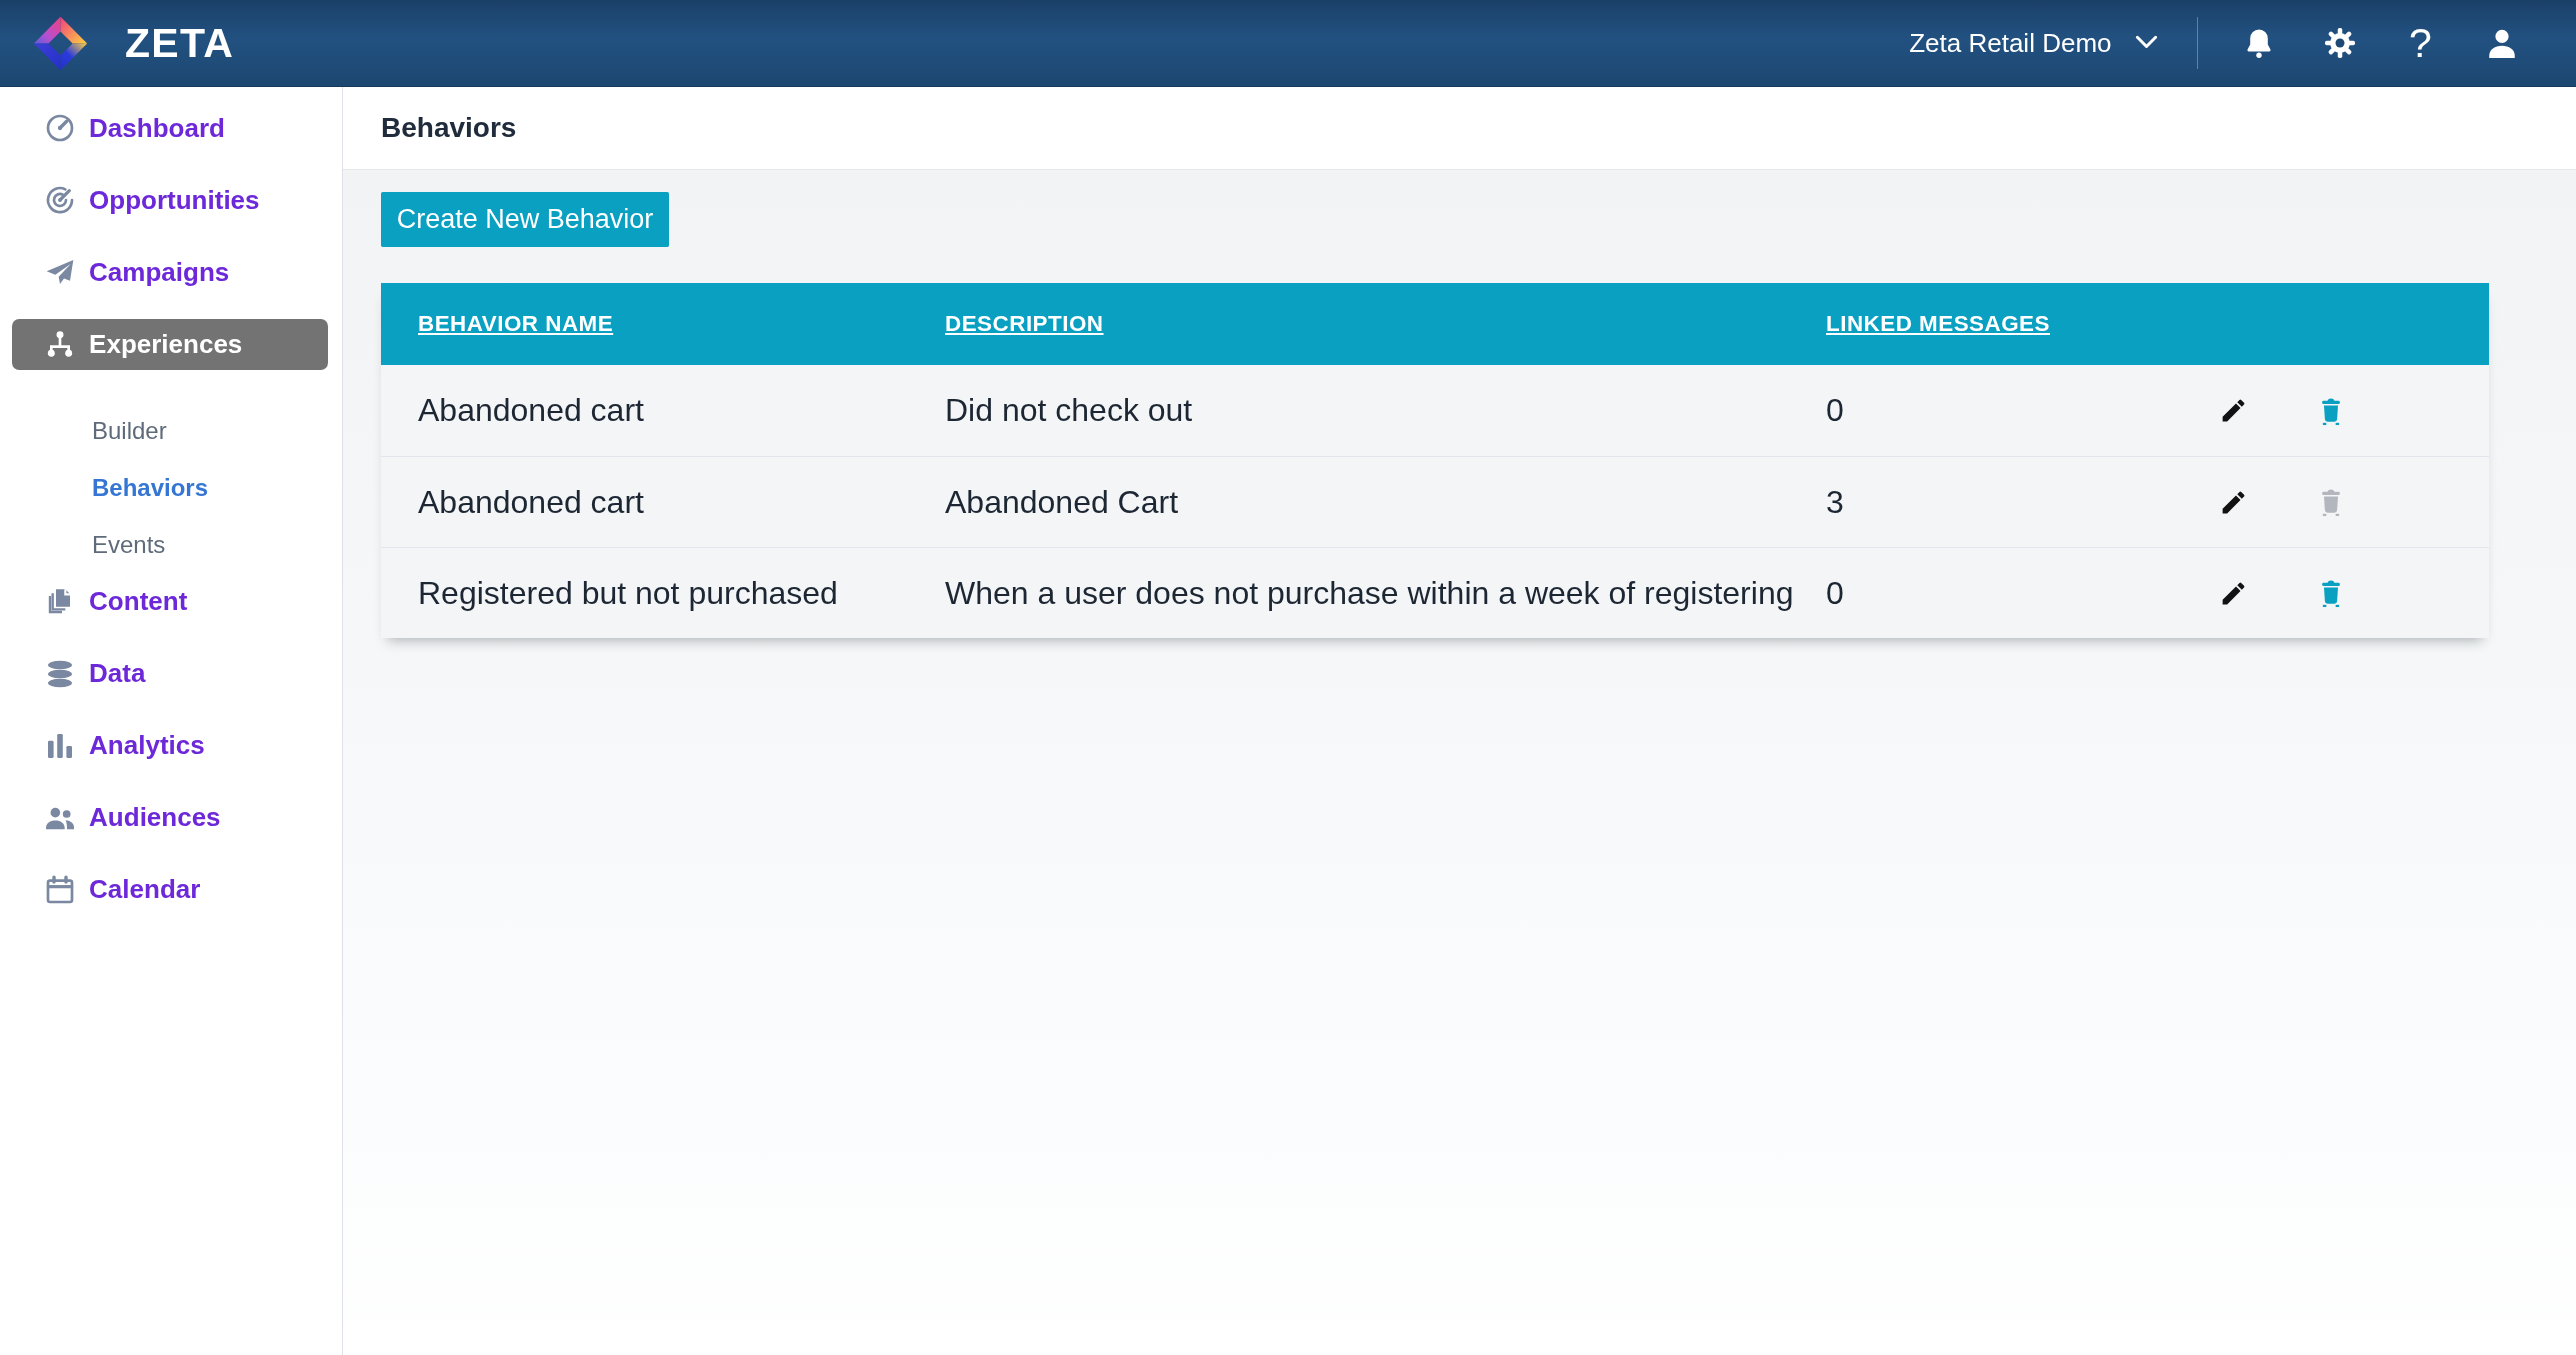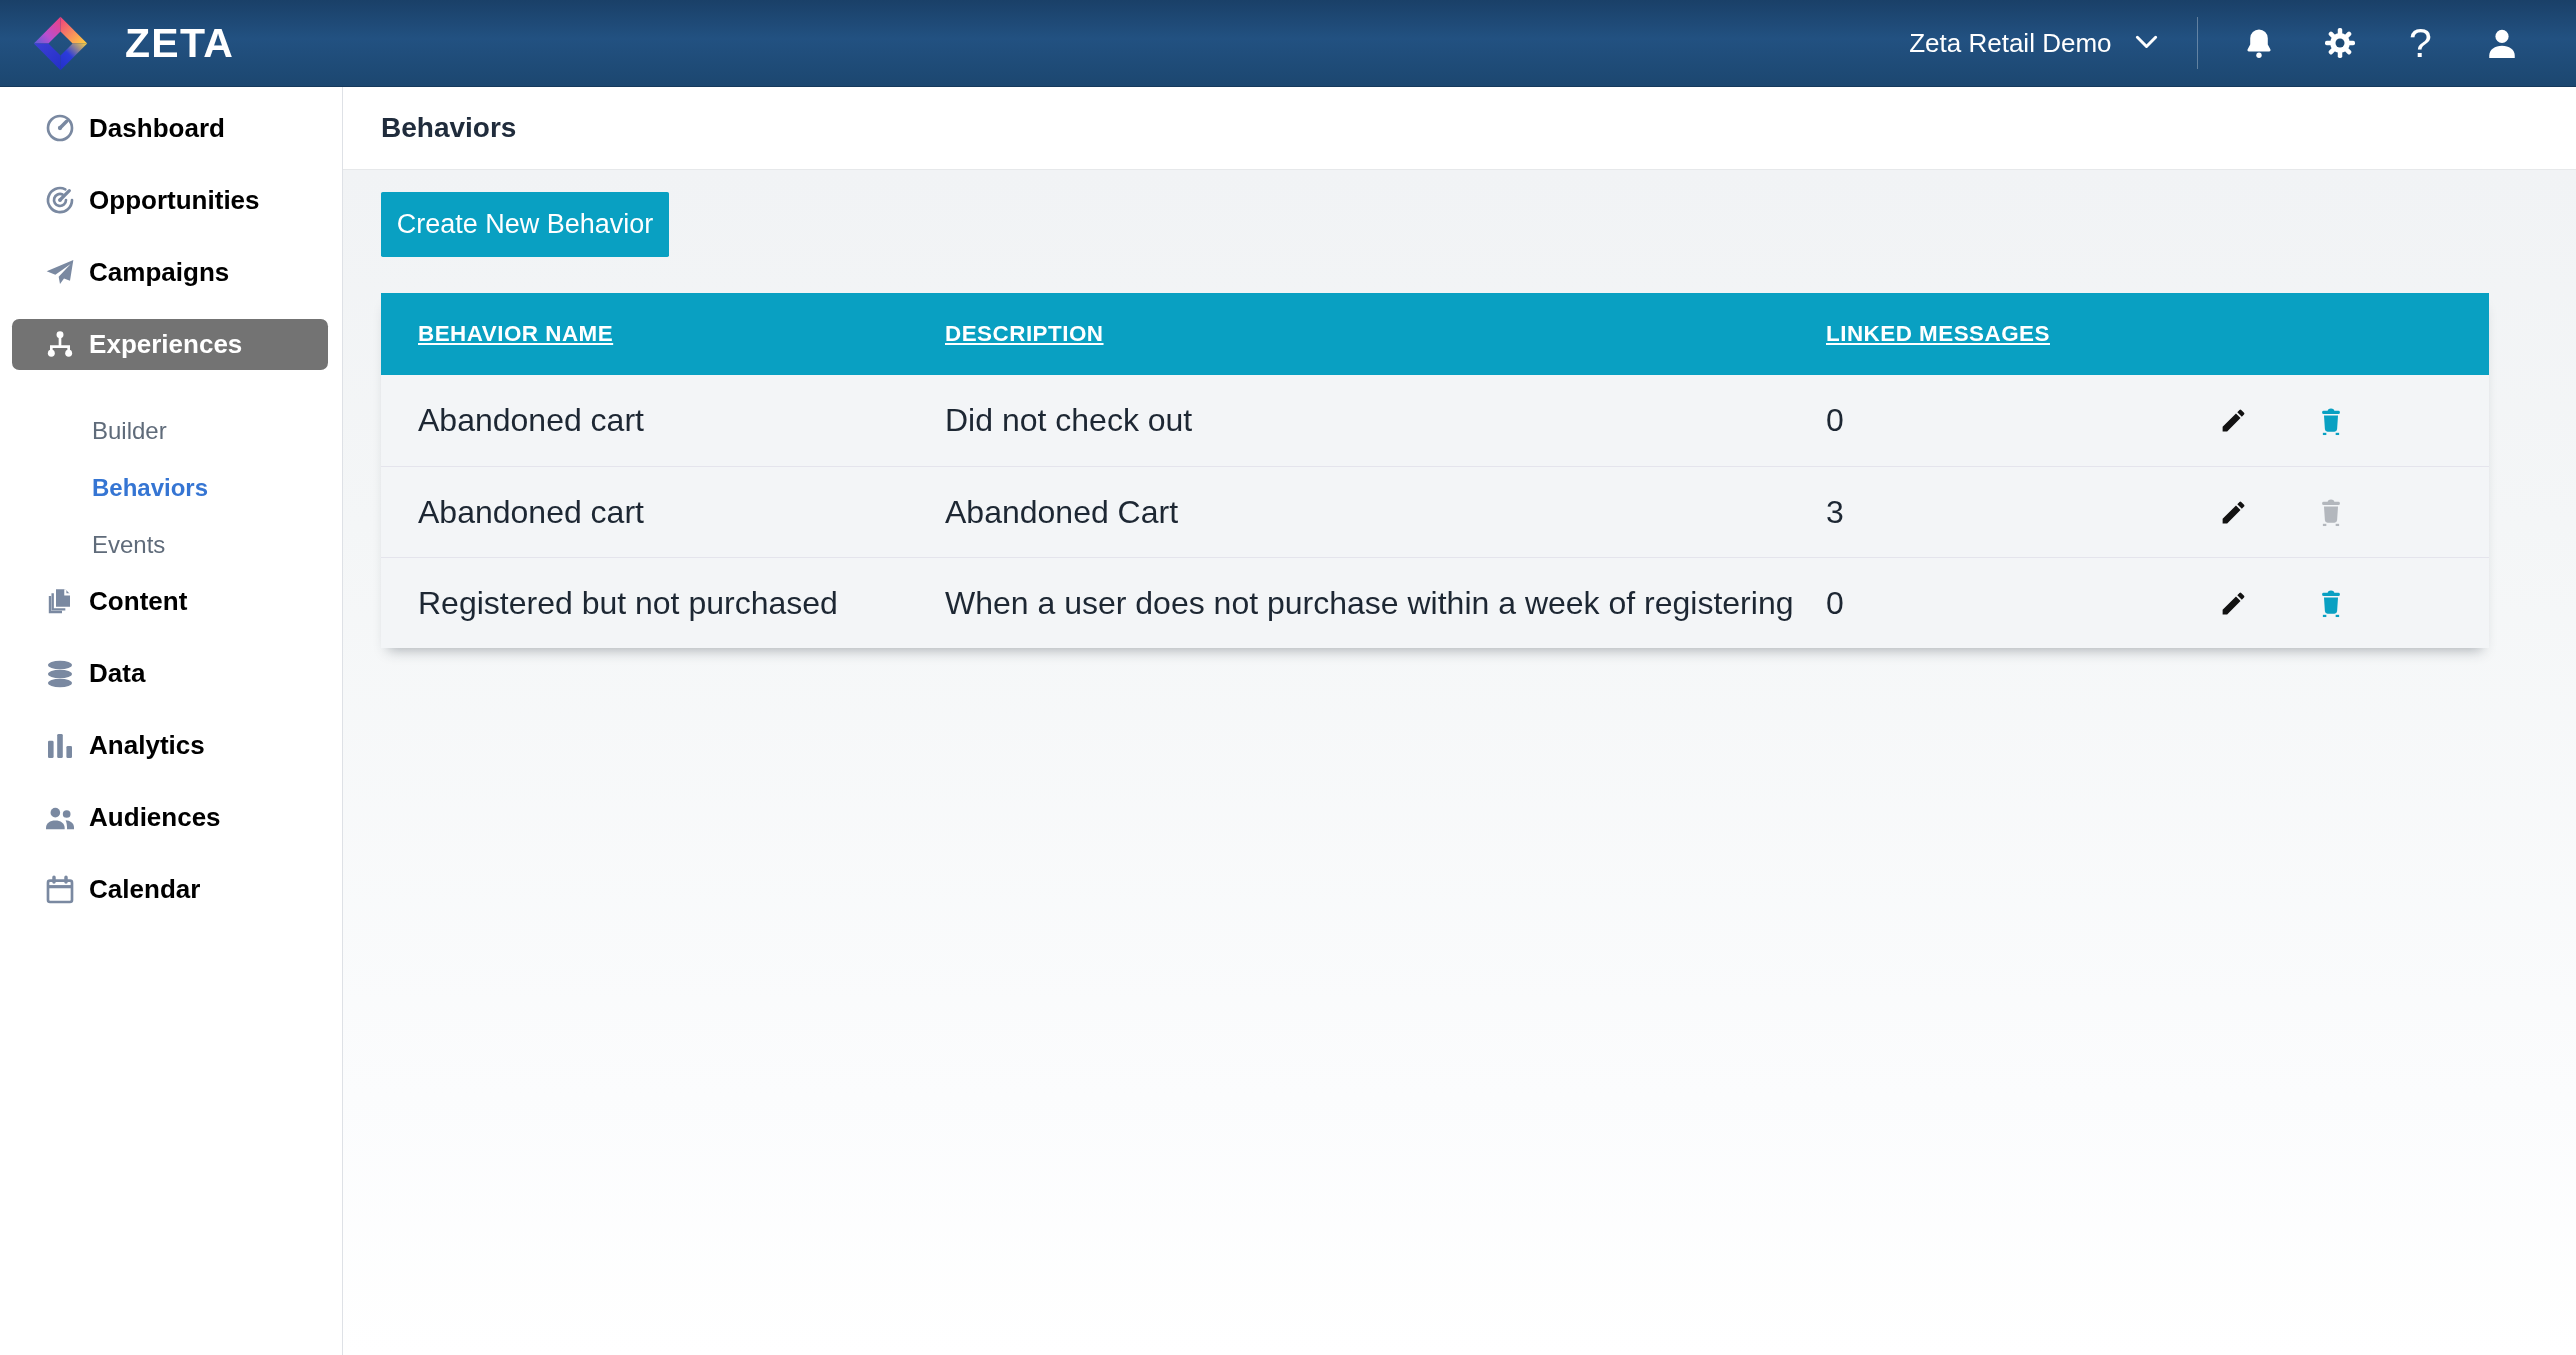--- a/index.html
+++ b/index.html
@@ -35,21 +35,21 @@
     width: 343px; background: #ffffff; border-right: 1.8px solid #dee1e6;
     padding-top: 5.4px; flex-shrink: 0;
   }
   .side-row { height: 72px; display: flex; align-items: center; }
   .side-pill {
     margin: 0 14.3px 0 11.6px; height: 51px; width: 100%;
     display: flex; align-items: center; gap: 12.5px; padding-left: 31px;
     border-radius: 7.2px; cursor: pointer;
   }
   .side-pill .side-icon { width: 34px; height: 34px; display: flex; align-items: center; justify-content: center; color: #7a89a1; flex-shrink: 0; }
-  .side-label { font-size: 26px; font-weight: 600; color: #000000; }
+  .side-label { font-size: 26px; font-weight: 600; color: #6d28d9; }
   .side-row.active .side-pill { background: #737373; }
   .side-row.active .side-label { color: #ffffff; }
   .side-row.active .side-icon { color: #ffffff; }
 
   .subnav { margin: 7.2px 0; }
   .sub-row { height: 57px; display: flex; align-items: flex-end; padding-left: 92px; cursor: pointer; }
   .sub-label { font-size: 24px; font-weight: 400; color: #5f6b7a; }
   .sub-row.active .sub-label { color: #3575d3; font-weight: 600; }
 
   
@@ -59,21 +59,21 @@
     display: flex; align-items: center; padding-left: 38px; flex-shrink: 0;
   }
   .page-title { font-size: 28px; font-weight: 700; color: #202c3c; }
 
   .content {
     flex: 1;
     background: linear-gradient(180deg, #f1f3f5 0%, #f4f6f7 30%, #fbfcfd 78%, #ffffff 100%);
     padding: 22.4px 0 0 38px;
   }
   .create-btn {
-    width: 288px; height: 65px; background: #09a0c2; color: #ffffff;
+    width: 288px; height: 55px; background: #09a0c2; color: #ffffff;
     border: none; border-radius: 1.8px; font-family: "Liberation Sans", sans-serif;
     font-size: 27px; font-weight: 400; cursor: pointer; display: block;
   }
 
   
   .behavior-table {
     width: 2108px; margin-top: 36px;
     box-shadow: 0 9px 12.5px -7.2px rgba(45,55,65,0.38);
   }
   .thead {

